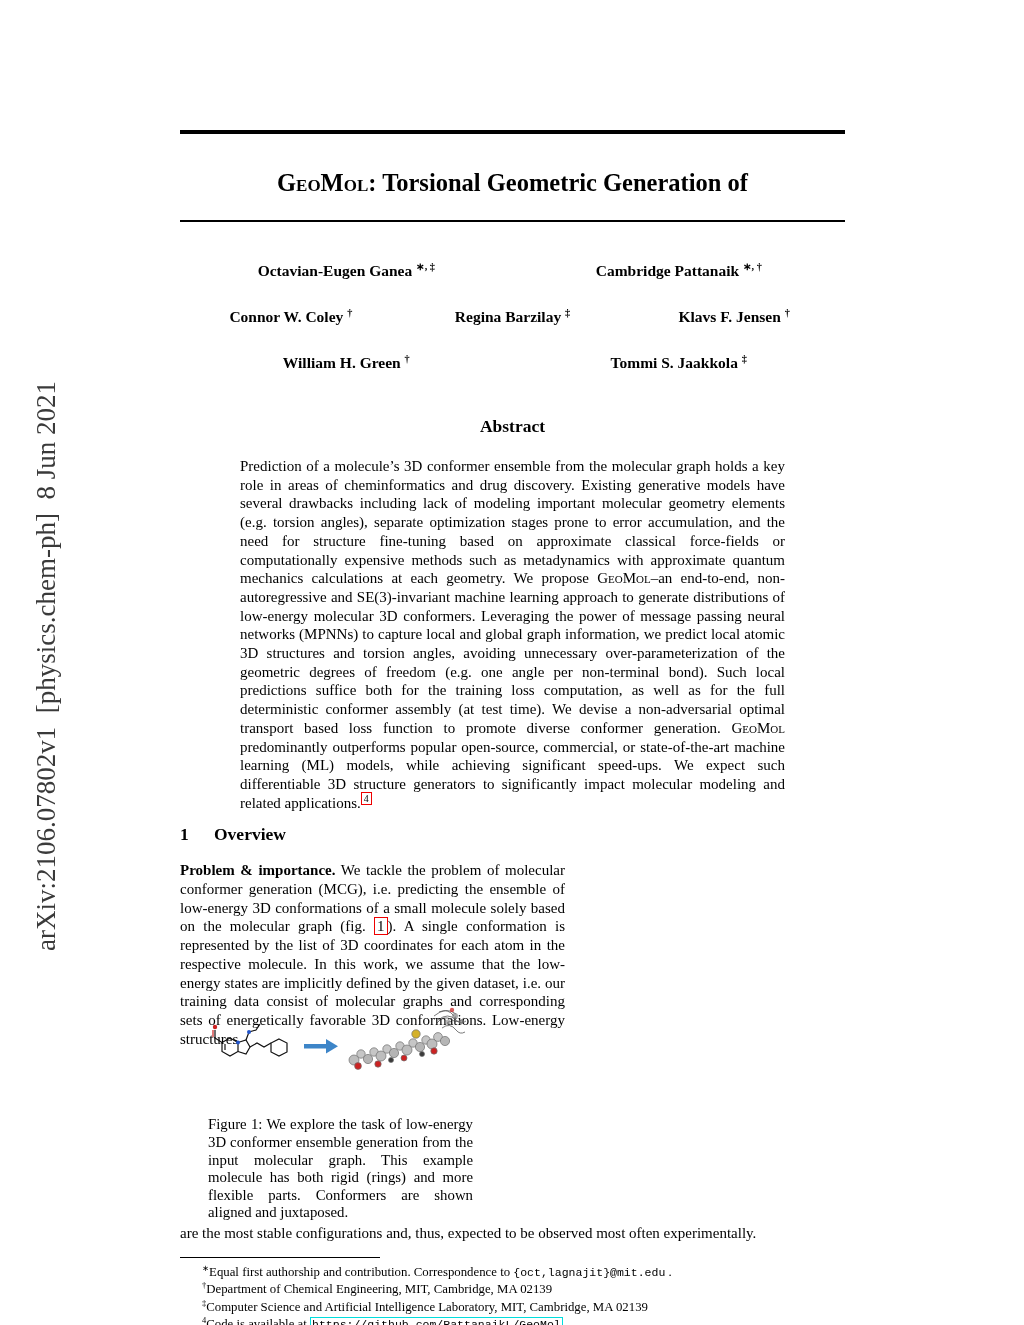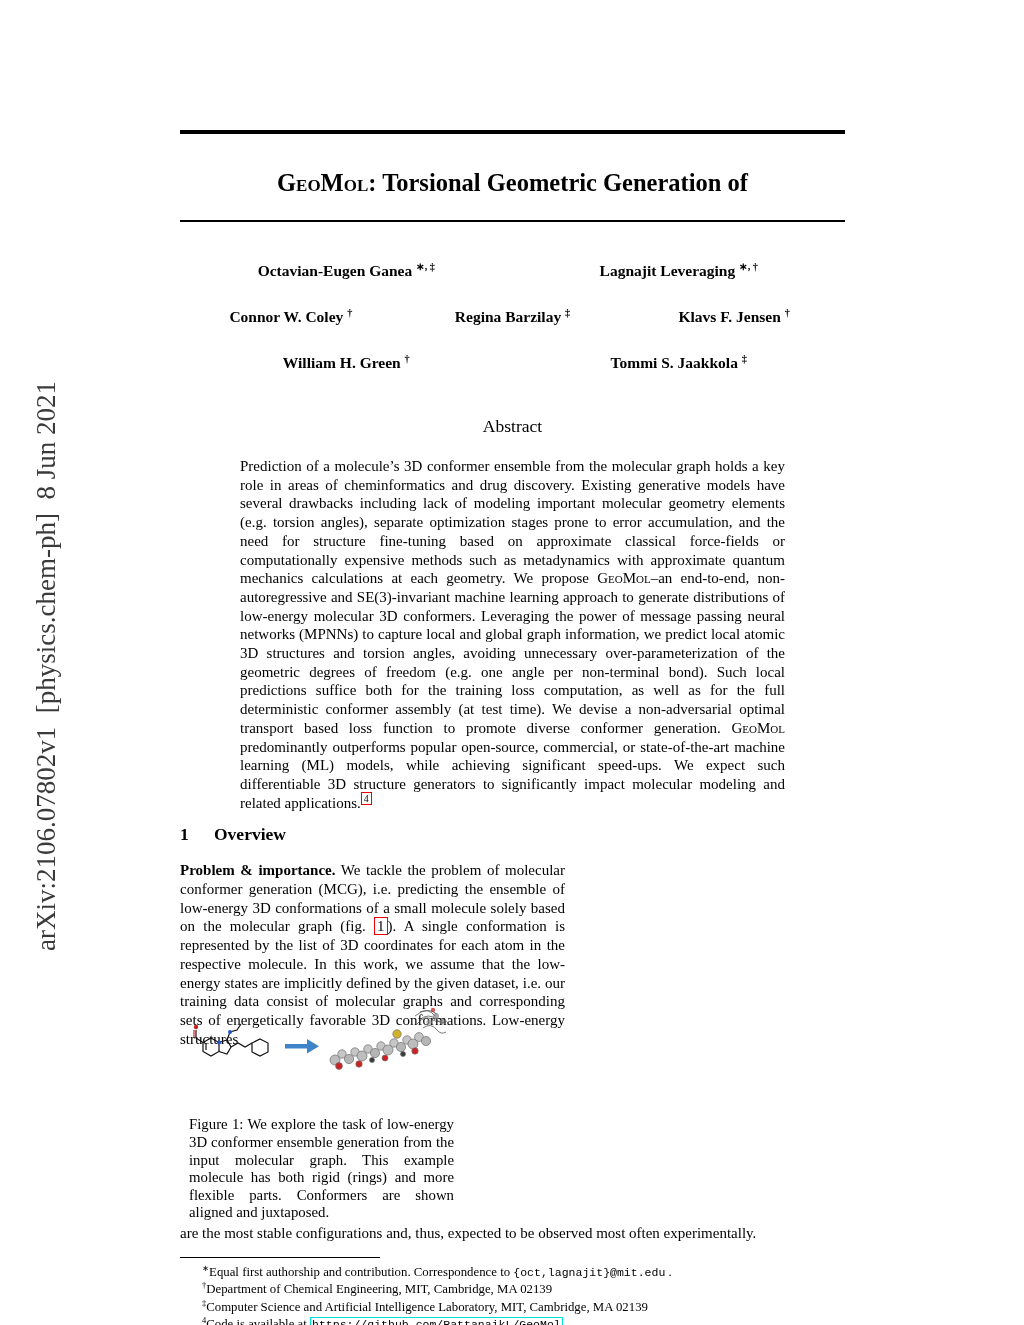--- a/index.html
+++ b/index.html
@@ -17,29 +17,29 @@
   }
   .content { position: absolute; left: 180px; top: 0; width: 665px; }
   .rule-thick { height: 4px; background: #000; margin-top: 130px; }
   .title { margin: 32px 0 0 0; text-align: center; font-weight: 700; font-size: 24.5px; line-height: 34px; }
   .sc { font-variant: small-caps; }
   .rule-thin { height: 2px; background: #000; margin-top: 20px; }
   .authors { margin-top: 40px; font-weight: 700; font-size: 15.5px; }
   .author-row { display: flex; margin-bottom: 28px; }
   .author-cell { flex: 1; text-align: center; }
   sup { font-size: 66%; vertical-align: super; line-height: 0; }
-  .abstract-heading { margin-top: 44px; text-align: center; font-size: 17.5px; font-weight: 400; }
+  .abstract-heading { margin-top: 44px; text-align: center; font-size: 17.5px; font-weight: 700; }
   p { margin: 0; }
   .abstract-body { margin: 20px 60px 0 60px; text-align: justify; font-size: 15px; line-height: 18.7px; }
   .refbox-red { border: 1px solid #ee0000; padding: 0 2px; }
   .section-heading { margin-top: 12px; font-size: 17.5px; font-weight: 700; }
   .section-num { display: inline-block; width: 34px; }
   .twocol { display: flex; margin-top: 16px; flex-direction: column; }
   .col-left { width: 385px; text-align: justify; font-size: 15px; line-height: 18.7px; }
-  .col-right { width: 265px; margin-left: 9px; font-family: Liberation Serif, serif; }
+  .col-right { width: 265px; margin-left: 28px; font-family: Liberation Serif, serif; }
   .fig-shift { margin-top: -54px; }
   .fig-caption { margin-top: 10px; text-align: justify; font-size: 14.8px; line-height: 17.6px; }
   .fullwidth-line { margin-top: 2px; font-size: 15px; line-height: 18.7px; text-align: justify; }
   .footnotes { margin-top: 14px; font-size: 12.8px; line-height: 17.5px; }
   .fn-rule { width: 200px; height: 1px; background: #000; margin-bottom: 6px; }
   .fn-line { padding-left: 22px; }
   .mono { font-family: "Liberation Mono", monospace; font-size: 0.9em; }
   .linkbox-cyan { border: 1px solid #00dddd; padding: 0 1px; }
   .preprint { font-size: 13.5px; }
 </style>
@@ -54,21 +54,21 @@
 
     <div class="rule-thick"></div>
 
     <h1 class="title"><span class="sc">GeoMol</span><span>: Torsional Geometric Generation of</span><br></h1>
 
     <div class="rule-thin"></div>
 
     <div class="authors">
       <div class="author-row">
         <span class="author-cell"><span>Octavian-Eugen Ganea</span> <sup>∗, ‡</sup></span>
-        <span class="author-cell"><span>Lagnajit Leveraging</span> <sup>∗, †</sup></span>
+        <span class="author-cell"><span>Cambridge Pattanaik</span> <sup>∗, †</sup></span>
       </div>
       <div class="author-row">
         <span class="author-cell"><span>Connor W. Coley</span> <sup>†</sup></span>
         <span class="author-cell"><span>Regina Barzilay</span> <sup>‡</sup></span>
         <span class="author-cell"><span>Klavs F. Jensen</span> <sup>†</sup></span>
       </div>
       <div class="author-row">
         <span class="author-cell"><span>William H. Green</span> <sup>†</sup></span>
         <span class="author-cell"><span>Tommi S. Jaakkola</span> <sup>‡</sup></span>
       </div>

